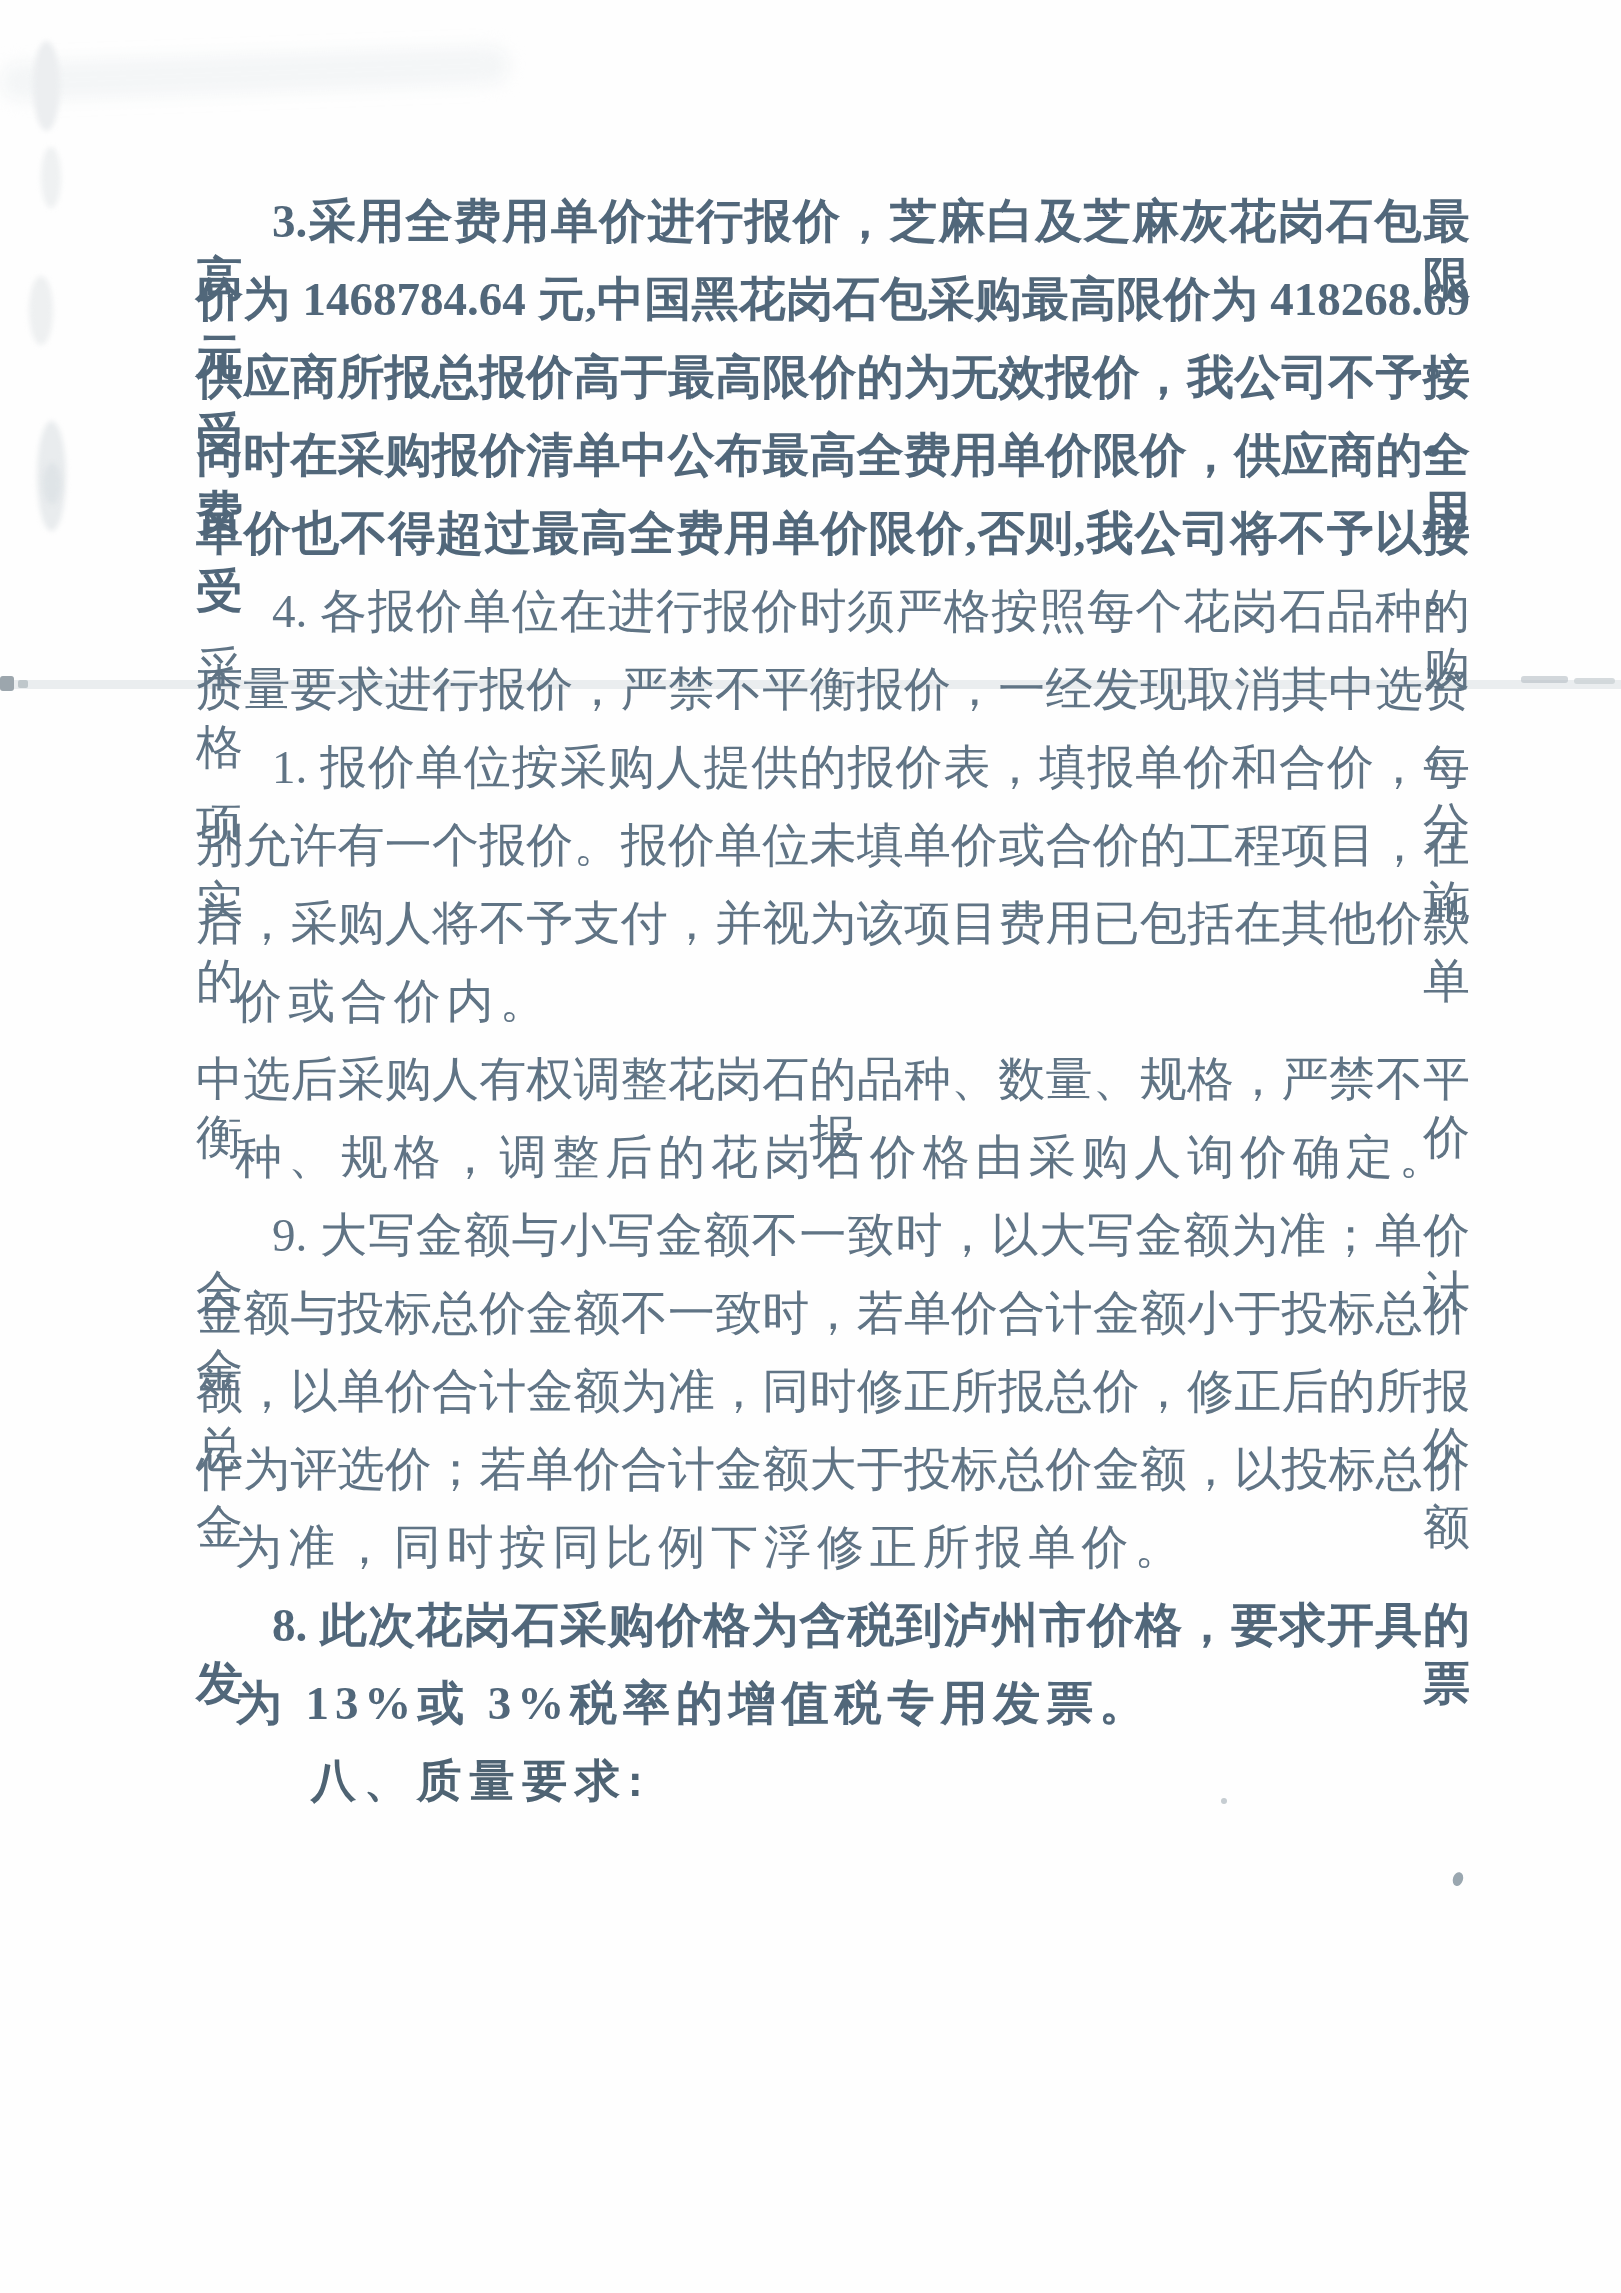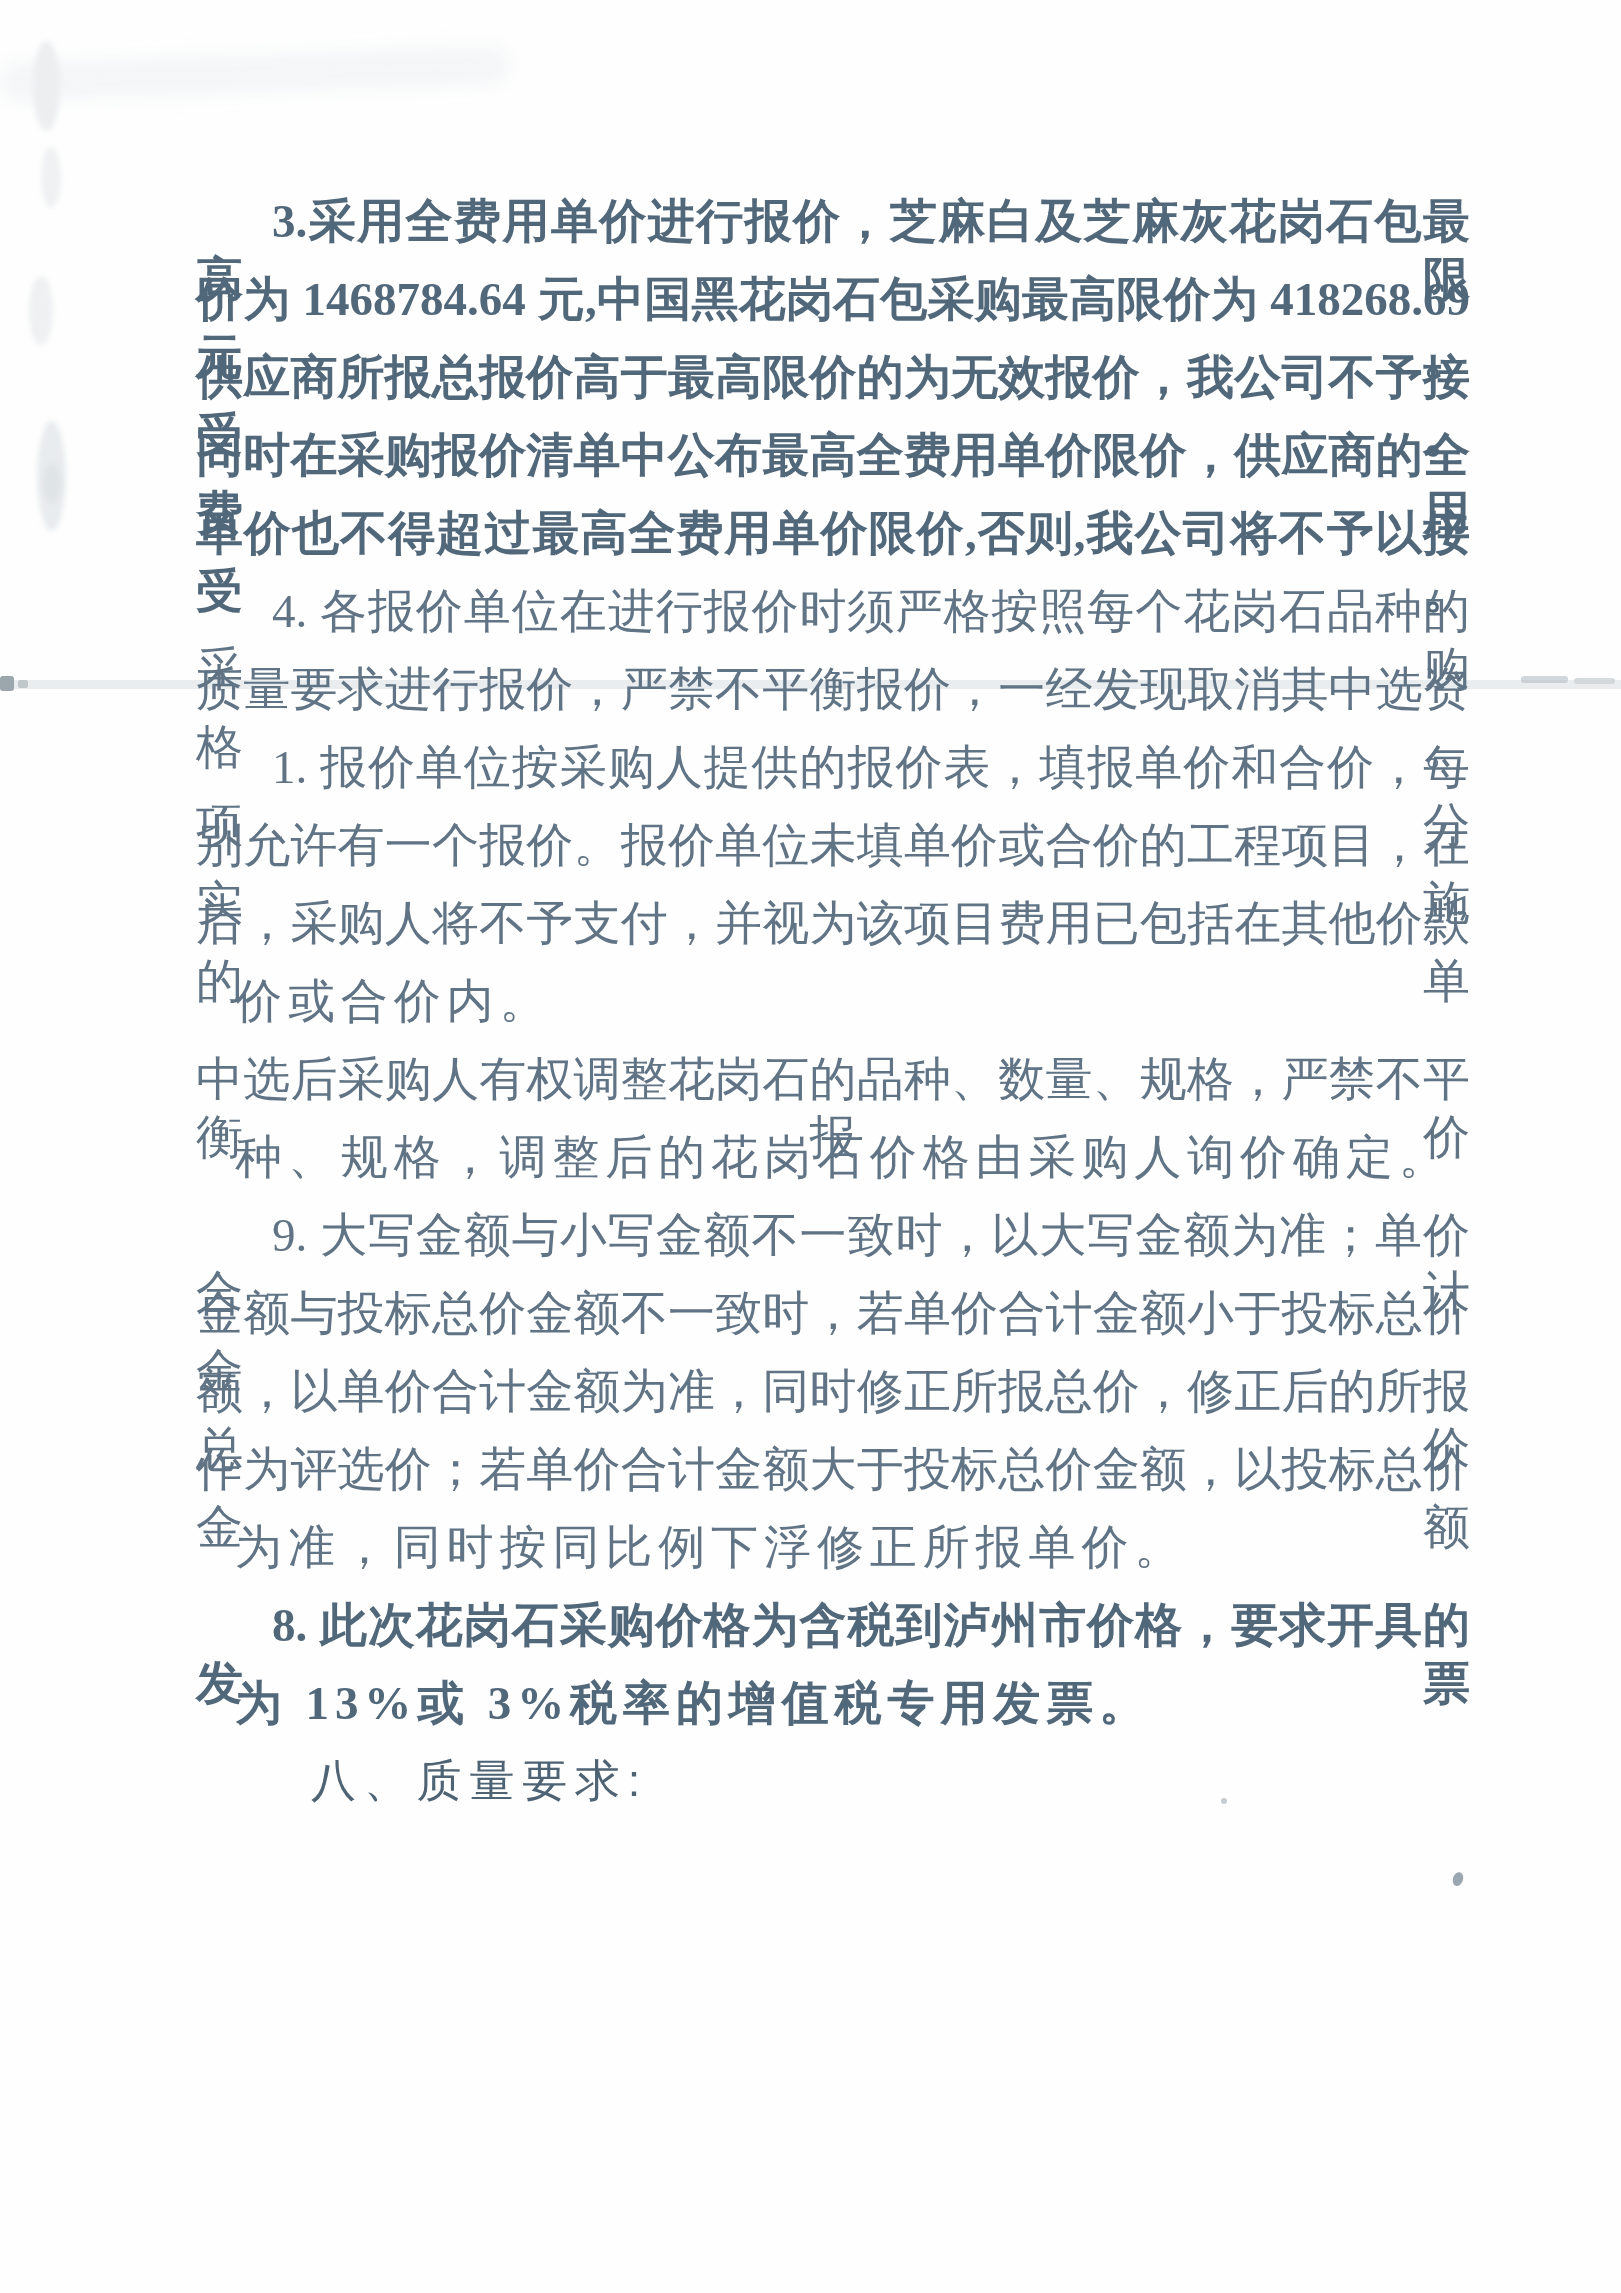--- a/index.html
+++ b/index.html
@@ -35,21 +35,21 @@
   }
   .line{
     height:78px;line-height:58px;font-size:47px;
     color:#607485;
   }
   .full{text-align:justify;text-align-last:justify;}
   .short{text-align:left;letter-spacing:5.9px;margin-left:39px;}
   .ind{text-indent:76px;}
   .bold{font-weight:bold;color:#51677a;}
   .heading{
-    font-weight:normal;color:#4e6373;
+    font-weight:bold;color:#4e6373;
     font-family:"Liberation Sans","DejaVu Sans",sans-serif;
     letter-spacing:7.8px;font-size:45px;
   }
 </style>
 </head>
 <body>
 
 <div class="page">
 
   <div class="smudge sm6"></div>

